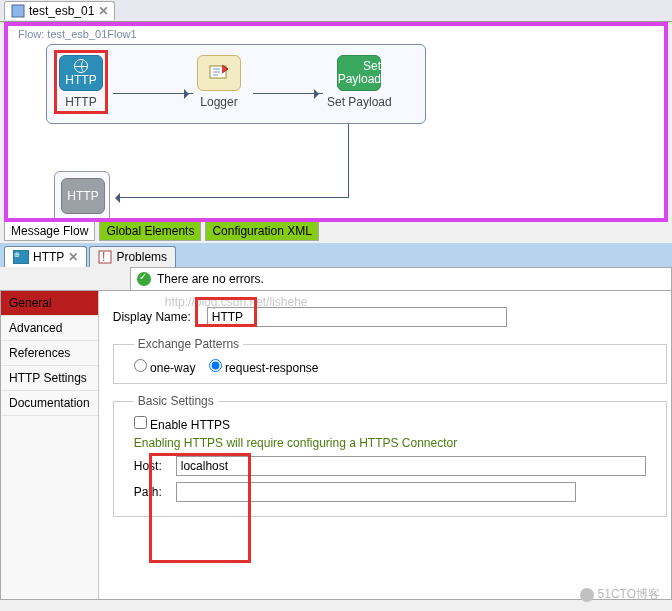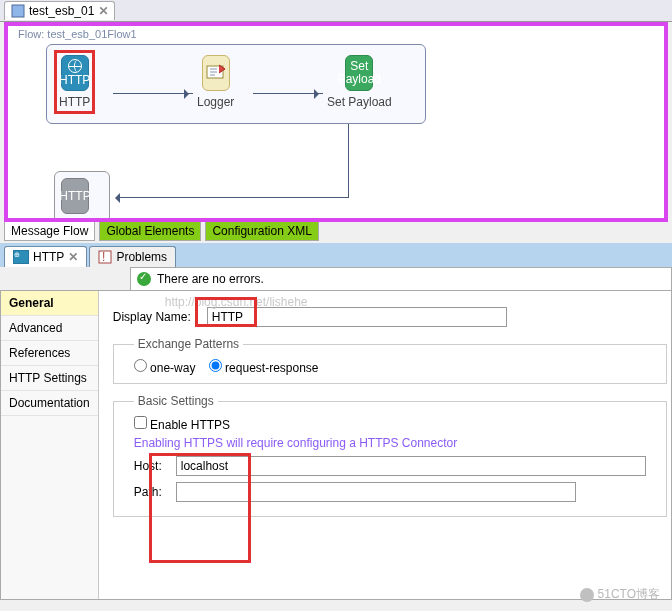--- a/index.html
+++ b/index.html
@@ -10,21 +10,21 @@
   .ed-tab-item { background:#fff; border:1px solid #aaa; border-bottom:none; padding:2px 6px; display:flex; align-items:center; gap:4px; border-radius:3px 3px 0 0; }
   .close-x { color:#888; font-weight:bold; cursor:default; }
 
   
   .canvas-wrap { background:#fff; border:4px solid #d946ef; margin:0 4px; height:200px; position:relative; overflow:hidden; }
   .canvas-label { position:absolute; top:2px; left:10px; color:#7a8aa8; font-size:11px; }
   .flow-box { position:absolute; border:1px solid #7a8aa8; border-radius:6px; background:#f8f8ff; }
   .flow-main { left:38px; top:18px; width:380px; height:80px; }
   .flow-sub { left:46px; top:145px; width:56px; height:52px; border-color:#999; }
   .node { position:absolute; text-align:center; }
-  .node .ic { width:28px; height:36px; border-radius:6px; display:flex; align-items:center; justify-content:center; margin:0 auto 4px; }
+  .node .ic { width:44px; height:36px; border-radius:6px; display:flex; align-items:center; justify-content:center; margin:0 auto 4px;text-align:right; }
   .http-ic { background:#2b8db8; color:#fff; font-size:10px; flex-direction:column; border:1px solid #26789e; }
   .http-ic .globe { width:14px;height:14px;border:1.5px solid #fff;border-radius:50%;position:relative; }
   .http-ic .globe::before{content:"";position:absolute;left:0;right:0;top:48%;border-top:1px solid #fff;}
   .http-ic .globe::after{content:"";position:absolute;top:0;bottom:0;left:48%;border-left:1px solid #fff;border-radius:50%;width:50%;}
   .logger-ic { background:#f3ecc2; border:1px solid #c9b66a; color:#6a5; }
   .payload-ic { background:#3aa85e; color:#fff; font-size:10px; border:1px solid #2e8c4c; line-height:1.1; }
   .node-lbl { color:#444; }
   .sel-red { outline:3px solid #e03030; outline-offset:2px; }
   .arrow { position:absolute; height:1px; background:#4a5a7a; top:48px; }
   .arrow::after { content:""; position:absolute; right:-1px; top:-4px; border:5px solid transparent; border-left-color:#4a5a7a; }
@@ -41,28 +41,28 @@
   .lower-tabs { display:flex; align-items:flex-end; height:24px; background:#b7d4ee; padding-left:4px; gap:2px; }
   .ltab { background:#f0f0f0; border:1px solid #6d8ca8; border-bottom:none; padding:3px 8px; display:flex; align-items:center; gap:4px; border-radius:3px 3px 0 0; }
   .ltab.active { background:#fff; }
   .status-row { background:#fff; border:1px solid #aaa; margin-left:130px; padding:4px 6px; display:flex; align-items:center; gap:6px; }
   .ok-ic { width:14px;height:14px;border-radius:50%;background:#3aa83a;position:relative;}
   .ok-ic::after{content:"✓";color:#fff;font-size:10px;position:absolute;left:2px;top:-1px;}
 
   .prop-area { display:flex; background:#fff; border:1px solid #aaa; margin-top:-1px; height:310px; }
   .side { width:130px; background:#f8f8f8; border-right:1px solid #c8c8c8; }
   .side-item { padding:5px 8px; border-bottom:1px solid #e3e3e3; cursor:default; }
-  .side-item.sel { background:#fef9c3; font-weight:bold; }
+  .side-item.sel { background:#b91c1c; font-weight:normal; }
   .form { flex:1; padding:10px 14px; position:relative; }
   .row { display:flex; align-items:center; margin:6px 0; gap:6px; }
   .row label { width:88px; color:#000000; }
   .row input[type=text] { width:300px; border:1px solid #999; padding:2px 4px; height:20px; }
   fieldset { border:1px solid #ccc; padding:8px 20px; margin-top:10px; }
   legend { color:#555; padding:0 4px; }
-  .hint { color:#8b5cf6; margin:4px 0 6px 0; }
+  .hint { color:#4d7c0f; margin:4px 0 6px 0; }
   .hl-red { position:absolute; border:3px solid #e03030; pointer-events:none; }
   .watermark { position:fixed; bottom:8px; right:12px; color:#b8b8b8; font-size:12px; display:flex; align-items:center; gap:4px;}
   .wm-circle { width:14px;height:14px;border-radius:50%;background:#c0c0c0; }
   .faint { color:#c9c9c9; position:absolute; }
 </style>
 </head>
 <body>
 
 <div class="ed-tab">
   <div class="ed-tab-item">

